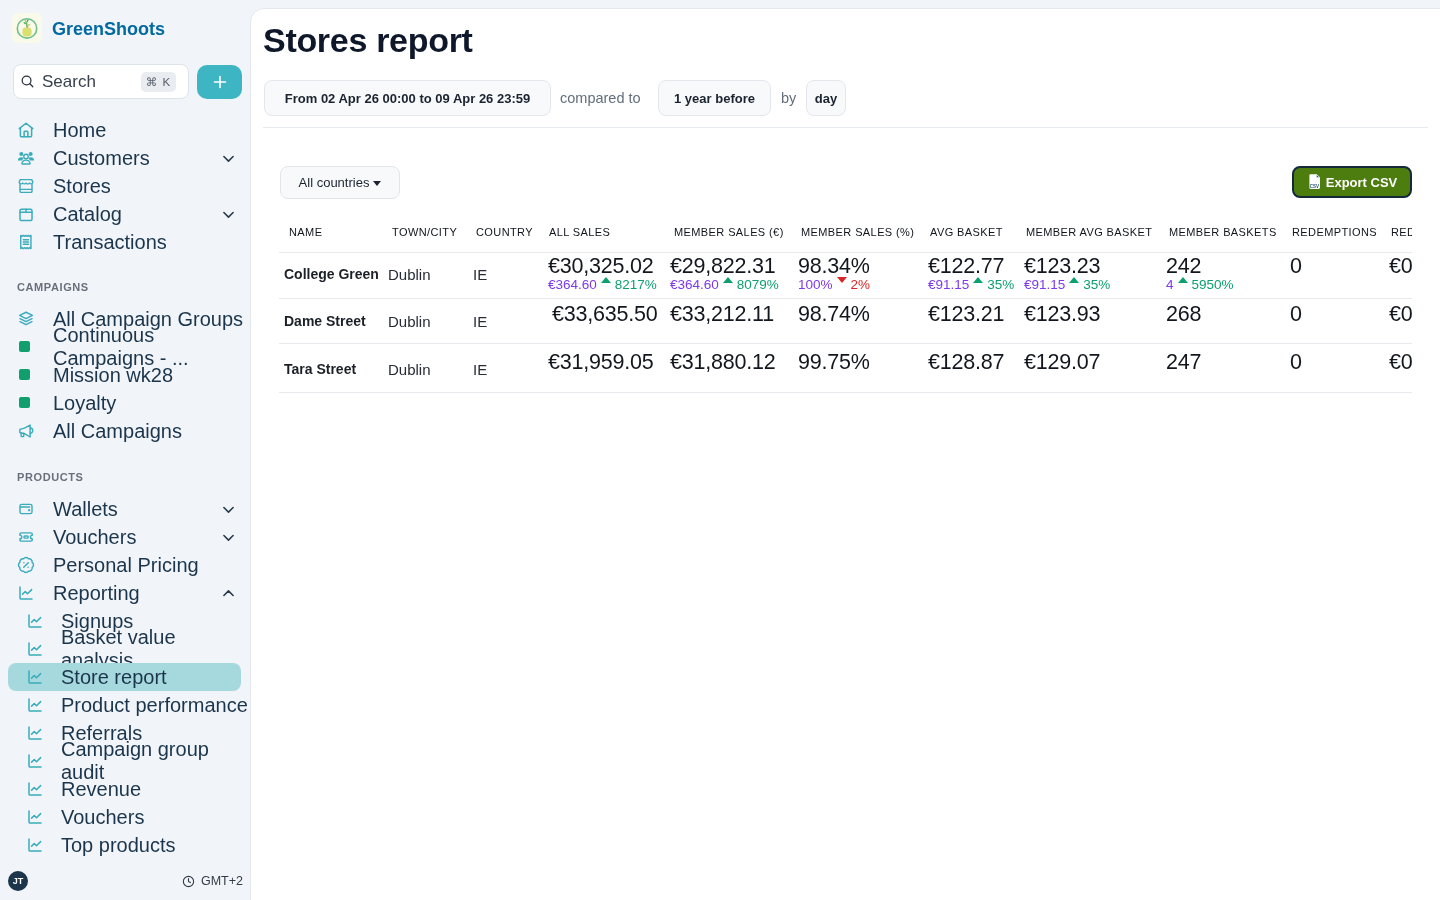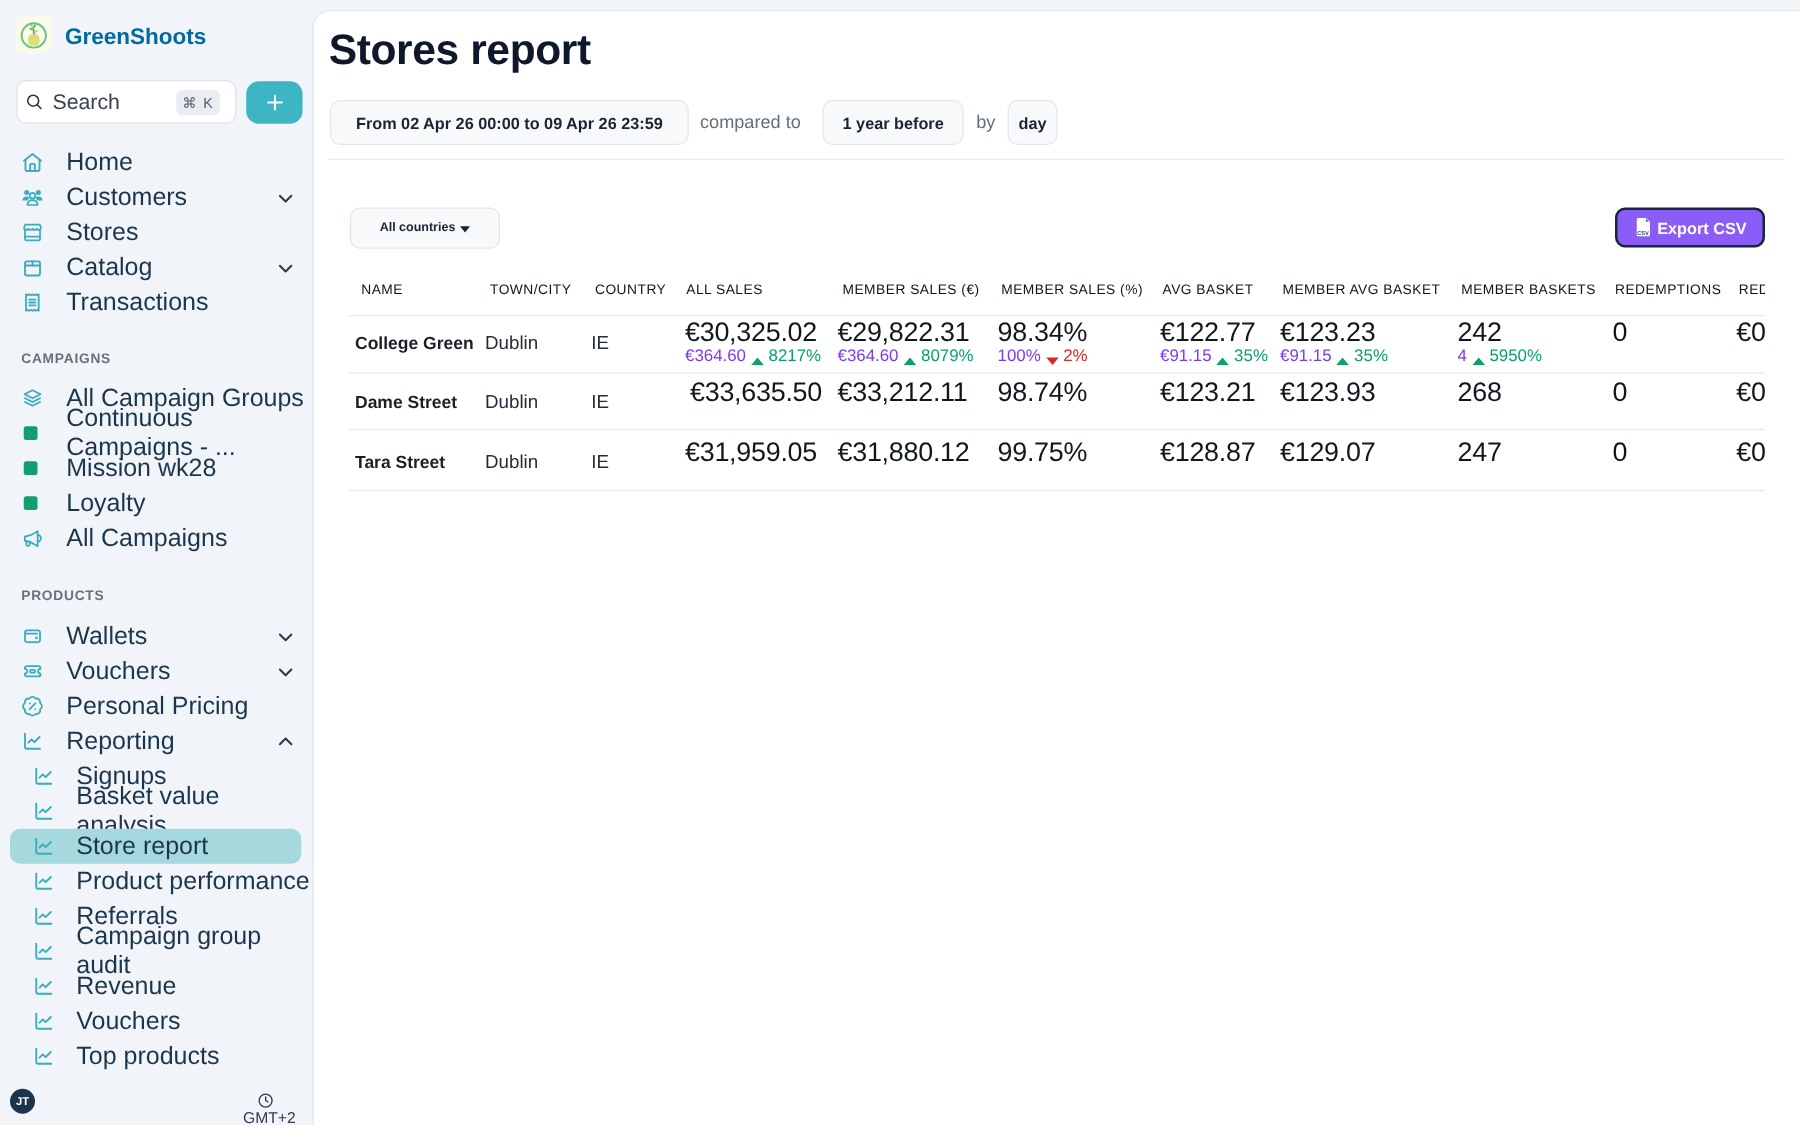--- a/index.html
+++ b/index.html
@@ -18,38 +18,38 @@
 .nav .ic svg { width:20px; height:20px; }
 .sub .ic svg { width:18px; height:18px; }
 .nav .tx { position:absolute; left:53px; font-size:20px; color:#1b354c; }
 .nav .chev { position:absolute; left:220px; top:6px; width:17px; height:17px; }
 .sub .ic { left:26px; }
 .sub .tx { left:61px; }
 .seclabel { position:absolute; left:17px; font-size:11px; font-weight:bold; color:#69707c; letter-spacing:0.6px; }
 .hl { position:absolute; left:8px; width:233px; height:28px; background:#a6d9dd; border-radius:8px; }
 .sq { position:absolute; left:19px; width:11px; height:11px; background:#11a06d; border-radius:2px; }
 .avatar { position:absolute; left:8px; top:871px; width:20px; height:20px; border-radius:50%; background:#1c354a; color:#fff; font-size:9px; font-weight:bold; display:flex; align-items:center; justify-content:center; }
-.tz { position:absolute; top:874px; left:182px; width:61px; font-size:12.5px; color:#333b49; display:flex; align-items:center;flex-direction:column; }
+.tz { position:absolute; top:874px; left:182px; width:61px; font-size:12.5px; color:#333b49; display:flex; align-items:center; }
 
 #main { position:absolute; left:250px; top:8px; width:1192px; height:895px; background:#fff; border:1px solid #e4e7ec; border-top-left-radius:14px; }
 
 #title { position:absolute; left:263px; top:21px; font-size:34px; font-weight:bold; color:#0f172a; letter-spacing:-0.3px; }
 .fbtn { position:absolute; top:80px; height:36px; background:#f8f9fb; border:1px solid #e3e7ec; border-radius:8px; display:flex; align-items:center; justify-content:center; font-size:13px; font-weight:bold; color:#1b2330; }
 .flabel { position:absolute; top:80px; height:36px; display:flex; align-items:center; font-size:14.5px; color:#636e7b; }
 #hr1 { position:absolute; left:263px; top:127px; width:1165px; height:1px; background:#e6e9ed; }
-#allc { position:absolute; left:280px; top:166px; width:120px; height:33px; background:#f8f9fb; border:1px solid #e2e6eb; border-radius:8px; display:flex; align-items:center; justify-content:center; font-size:10px; font-weight:bold; color:#1b2330; }
+#allc { position:absolute; left:280px; top:166px; width:120px; height:33px; background:#f8f9fb; border:1px solid #e2e6eb; border-radius:8px; display:flex; align-items:center; justify-content:center; font-size:13px; font-weight:normal; color:#1b2330; }
 .caret { display:inline-block; width:0; height:0; border-left:4px solid transparent; border-right:4px solid transparent; border-top:5px solid #1b2330; margin-left:4px; margin-top:2px;}
-#exportbtn { position:absolute; left:1292px; top:166px; width:120px; height:32px; background:#8b5cf6; border:2px solid #14293a; border-radius:8px; display:flex; align-items:center; justify-content:center; color:#fff; font-size:13px; font-weight:bold; }
+#exportbtn { position:absolute; left:1292px; top:166px; width:120px; height:32px; background:#4d7c0f; border:2px solid #14293a; border-radius:8px; display:flex; align-items:center; justify-content:center; color:#fff; font-size:13px; font-weight:bold; }
 
 .tline { position:absolute; left:279px; width:1133px; height:1px; background:#e7e9ed; }
 .th { position:absolute; top:226px; font-size:11px; color:#10151d; letter-spacing:0.4px; white-space:nowrap; }
 .name { position:absolute; font-size:14px; font-weight:bold; color:#1b2027; white-space:nowrap; }
 .town { position:absolute; font-size:15px; color:#262c35; }
 .big { position:absolute; font-size:21.5px; color:#12161d; letter-spacing:-0.2px; }
-.subv { position:absolute; top:277px; font-size:13.5px; display:flex; align-items:flex-end; }
+.subv { position:absolute; top:277px; font-size:13.5px; display:flex; align-items:flex-start; }
 .pv { color:#7c3aed; }
 .gv { color:#0d9f6e; }
 .rv { color:#da2626; }
 .tri-up { display:inline-block; width:0; height:0; border-left:5px solid transparent; border-right:5px solid transparent; border-bottom:6px solid #0d9f6e; margin:0 4px; }
 .tri-dn { display:inline-block; width:0; height:0; border-left:5px solid transparent; border-right:5px solid transparent; border-top:6px solid #da2626; margin:0 4px; }
 </style>
 </head>
 <body>
 <div id="side"></div>
 <div id="main"></div>

